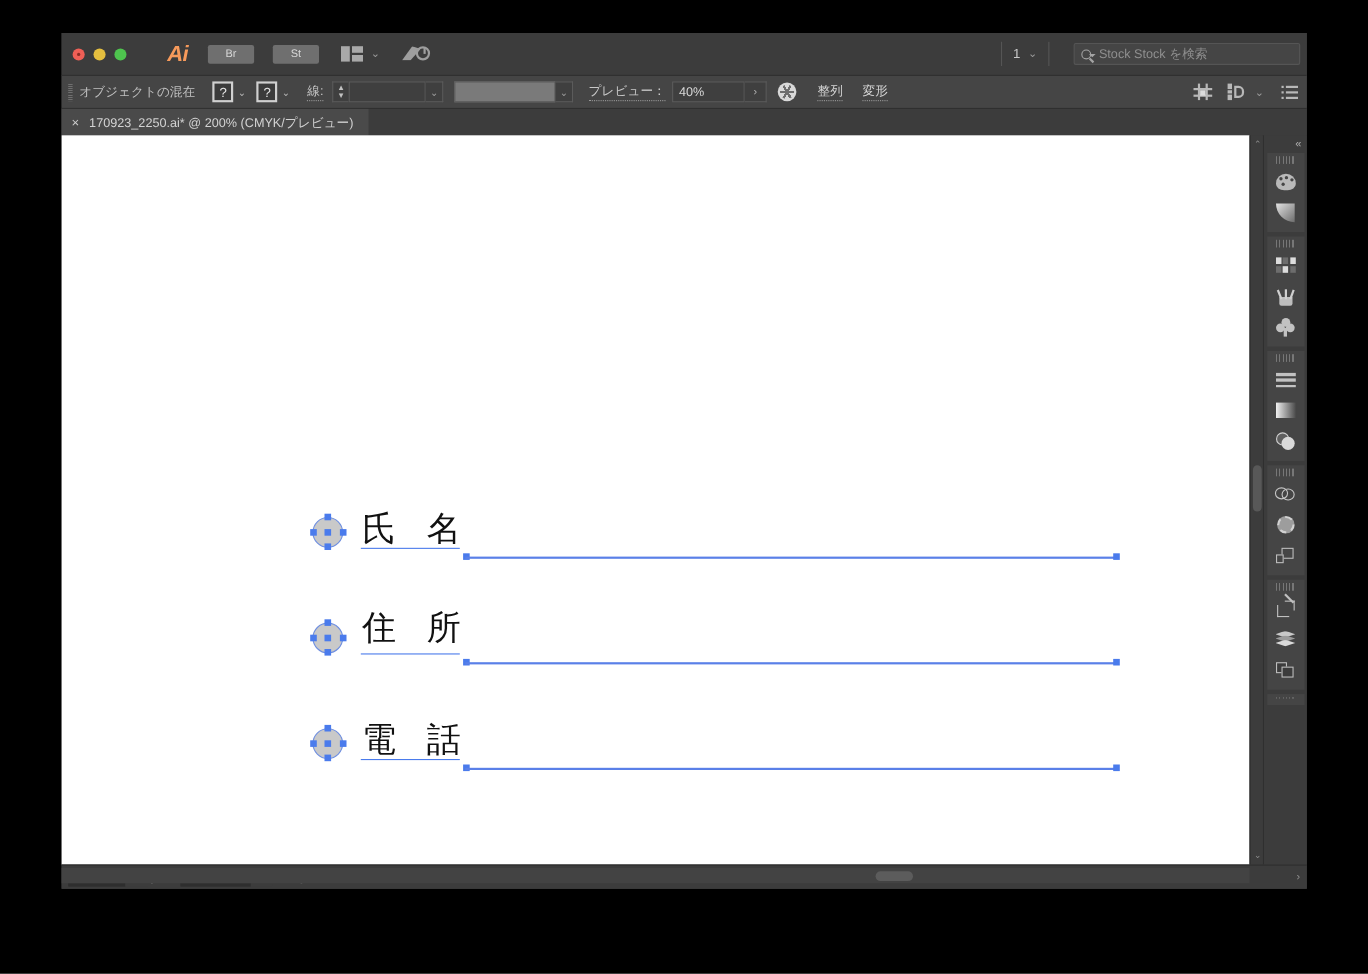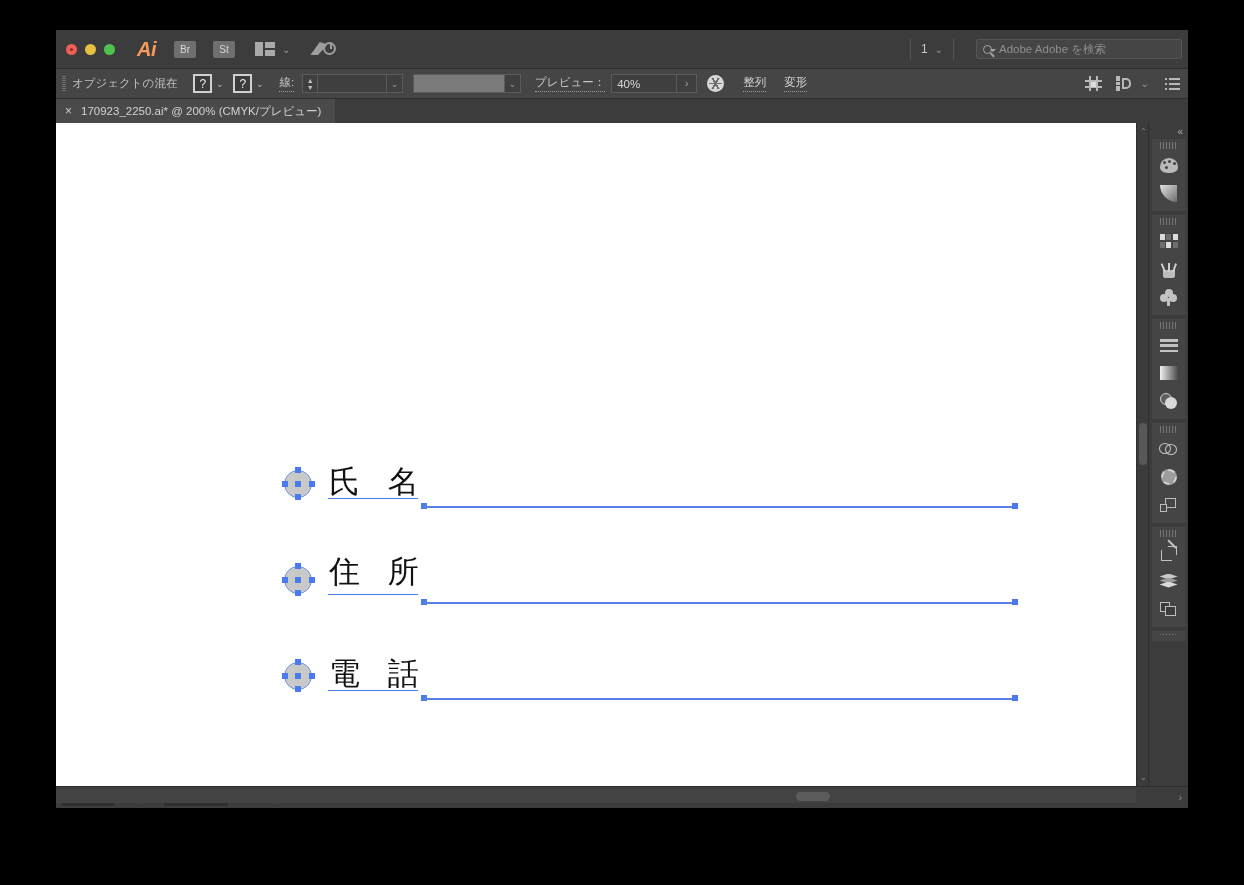--- a/index.html
+++ b/index.html
@@ -43,26 +43,26 @@
     background: #8c2b23; margin: 4px auto;
   }
   .dot.yellow { background: #e5bf3f; }
   .dot.green { background: #4ec44e; }
 
   .ai-logo {
     color: #f79a5b;
     font-size: 20px;
     font-weight: bold;
     font-style: italic;
-    margin-left: 22px;
+    margin-left: 37px;
     letter-spacing: -0.5px;
   }
   .app-chip {
     margin-left: 18px;
-    width: 22px; height: 17px;
+    width: 42px; height: 17px;
     background: #6f6f6f;
     color: #d8d8d8;
     font-size: 10px;
     display: flex; align-items: center; justify-content: center;
     border-radius: 2px;
   }
   .app-chip.second { margin-left: 17px; }
 
   .arrange-icon {
     margin-left: 20px;
@@ -509,21 +509,21 @@
         <span class="pwr"></span>
     </div>
 
     <div class="tb-right">
       <div class="tb-sep"></div>
       <span class="ws-num">1</span>
       <span class="chev">⌄</span>
       <div class="tb-sep"></div>
       <div class="stock-search">
         <span class="mag"></span>
-        <span>Adobe Adobe を検索</span>
+        <span>Stock Stock を検索</span>
       </div>
     </div>
   </div>
 
   <div class="controlbar">
     <div class="grip"></div>
     <span class="cb-label">オブジェクトの混在</span>
 
     <div class="swatch-group">
       <div class="swatch-box">?</div>

